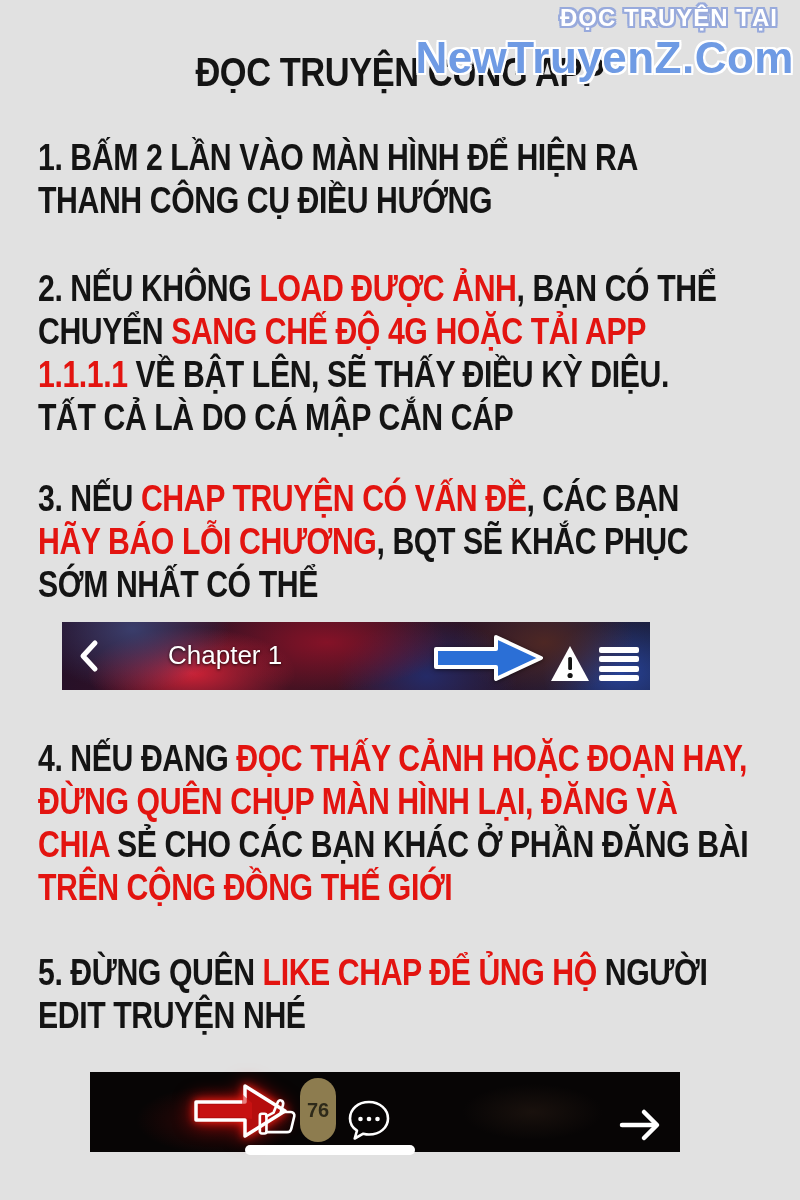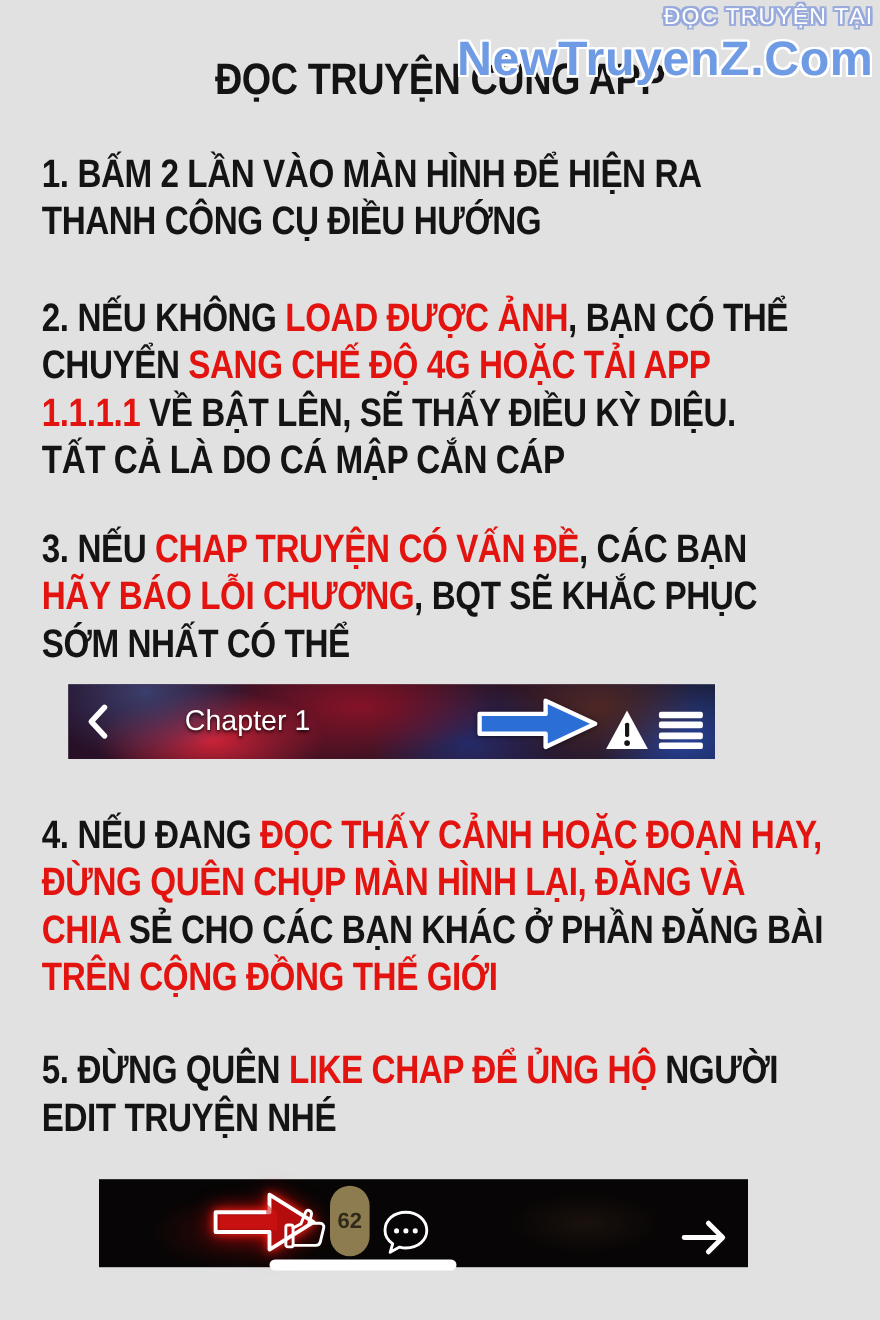--- a/index.html
+++ b/index.html
@@ -10,26 +10,26 @@
     margin: 0 auto;
     background: #e1e1e1;
     overflow: hidden;
     font-family: "Liberation Sans", sans-serif;
   }
 
   
   .branding { position: absolute; top: 4px; right: 6px; text-align: right; z-index: 5; }
   .brand-tagline {
     display: block;
-    font-size: 21px; font-weight: normal; letter-spacing: 1px;
+    font-size: 24px; font-weight: bold; letter-spacing: 1px;
     color: #ffffff;
     text-shadow:
       -2px -2px 0 #98aadc, 2px -2px 0 #98aadc, -2px 2px 0 #98aadc, 2px 2px 0 #98aadc,
       -2px 0 0 #98aadc, 2px 0 0 #98aadc, 0 -2px 0 #98aadc, 0 2px 0 #98aadc;
-    margin-right: 0; margin-bottom: 1px;
+    margin-right: 16px; margin-bottom: 1px;
   }
   .brand-site {
     display: block;
     font-size: 44px; font-weight: bold; letter-spacing: 0.5px;
     color: #6f9be4;
     text-shadow:
       -2px -2px 0 #ffffff, 2px -2px 0 #ffffff, -2px 2px 0 #ffffff, 2px 2px 0 #ffffff,
       -2px 0 0 #ffffff, 2px 0 0 #ffffff, 0 -2px 0 #ffffff, 0 2px 0 #ffffff;
   }
 
@@ -164,21 +164,21 @@
   <div class="reaction-bar">
     <svg class="rb-arrow" viewBox="0 0 97 64">
       <polygon points="4,23 53,23 53,7 93,32 53,57 53,41 4,41" fill="#b50d0d" stroke="#ffffff" stroke-width="3.5" stroke-linejoin="round"></polygon>
       <polygon points="8,26 50,26 50,15 60,24 60,40 50,38 8,38" fill="#d51515" opacity="0.55"></polygon>
     </svg>
     <svg class="rb-like" viewBox="0 0 40 40">
       <rect x="3.5" y="17" width="6" height="18" rx="1.8" fill="none" stroke="#ffffff" stroke-width="2.4"></rect>
       <path d="M9.5 19.5 l6.5-3.5 3.8-9.5 c0.6-1.6 2.2-2.2 3.5-1.3 1.4 0.9 1.7 2.4 1.2 4 l-2 6.3 h9.3 c2 0 3.5 1.8 3 3.8 l-2.8 11.6 c-0.4 1.7-1.9 2.9-3.7 2.9 H9.5" fill="none" stroke="#ffffff" stroke-width="2.4" stroke-linejoin="round" stroke-linecap="round"></path>
     </svg>
     <div class="rb-badge">
-      <span>62</span>
+      <span>76</span>
     </div>
     <svg class="rb-comment" viewBox="0 0 46 42">
       <path d="M23 3 C12 3 4 10 4 19.5 c0 5.2 2.7 9.4 7 12.2 L8.7 39.5 l8.6-4.8 c1.9 0.5 3.8 0.8 5.7 0.8 11 0 19-7 19-16 S34 3 23 3 Z" fill="none" stroke="#ffffff" stroke-width="2.6" stroke-linejoin="round"></path>
       <circle cx="14.5" cy="20" r="2.3" fill="#ffffff"></circle>
       <circle cx="23" cy="20" r="2.3" fill="#ffffff"></circle>
       <circle cx="31.5" cy="20" r="2.3" fill="#ffffff"></circle>
     </svg>
     <svg class="rb-next" viewBox="0 0 44 34">
       <line x1="4" y1="17" x2="38" y2="17" stroke="#ffffff" stroke-width="4.5" stroke-linecap="round"></line>
       <polyline points="26,4 39,17 26,30" fill="none" stroke="#ffffff" stroke-width="4.5" stroke-linecap="round" stroke-linejoin="round"></polyline>

